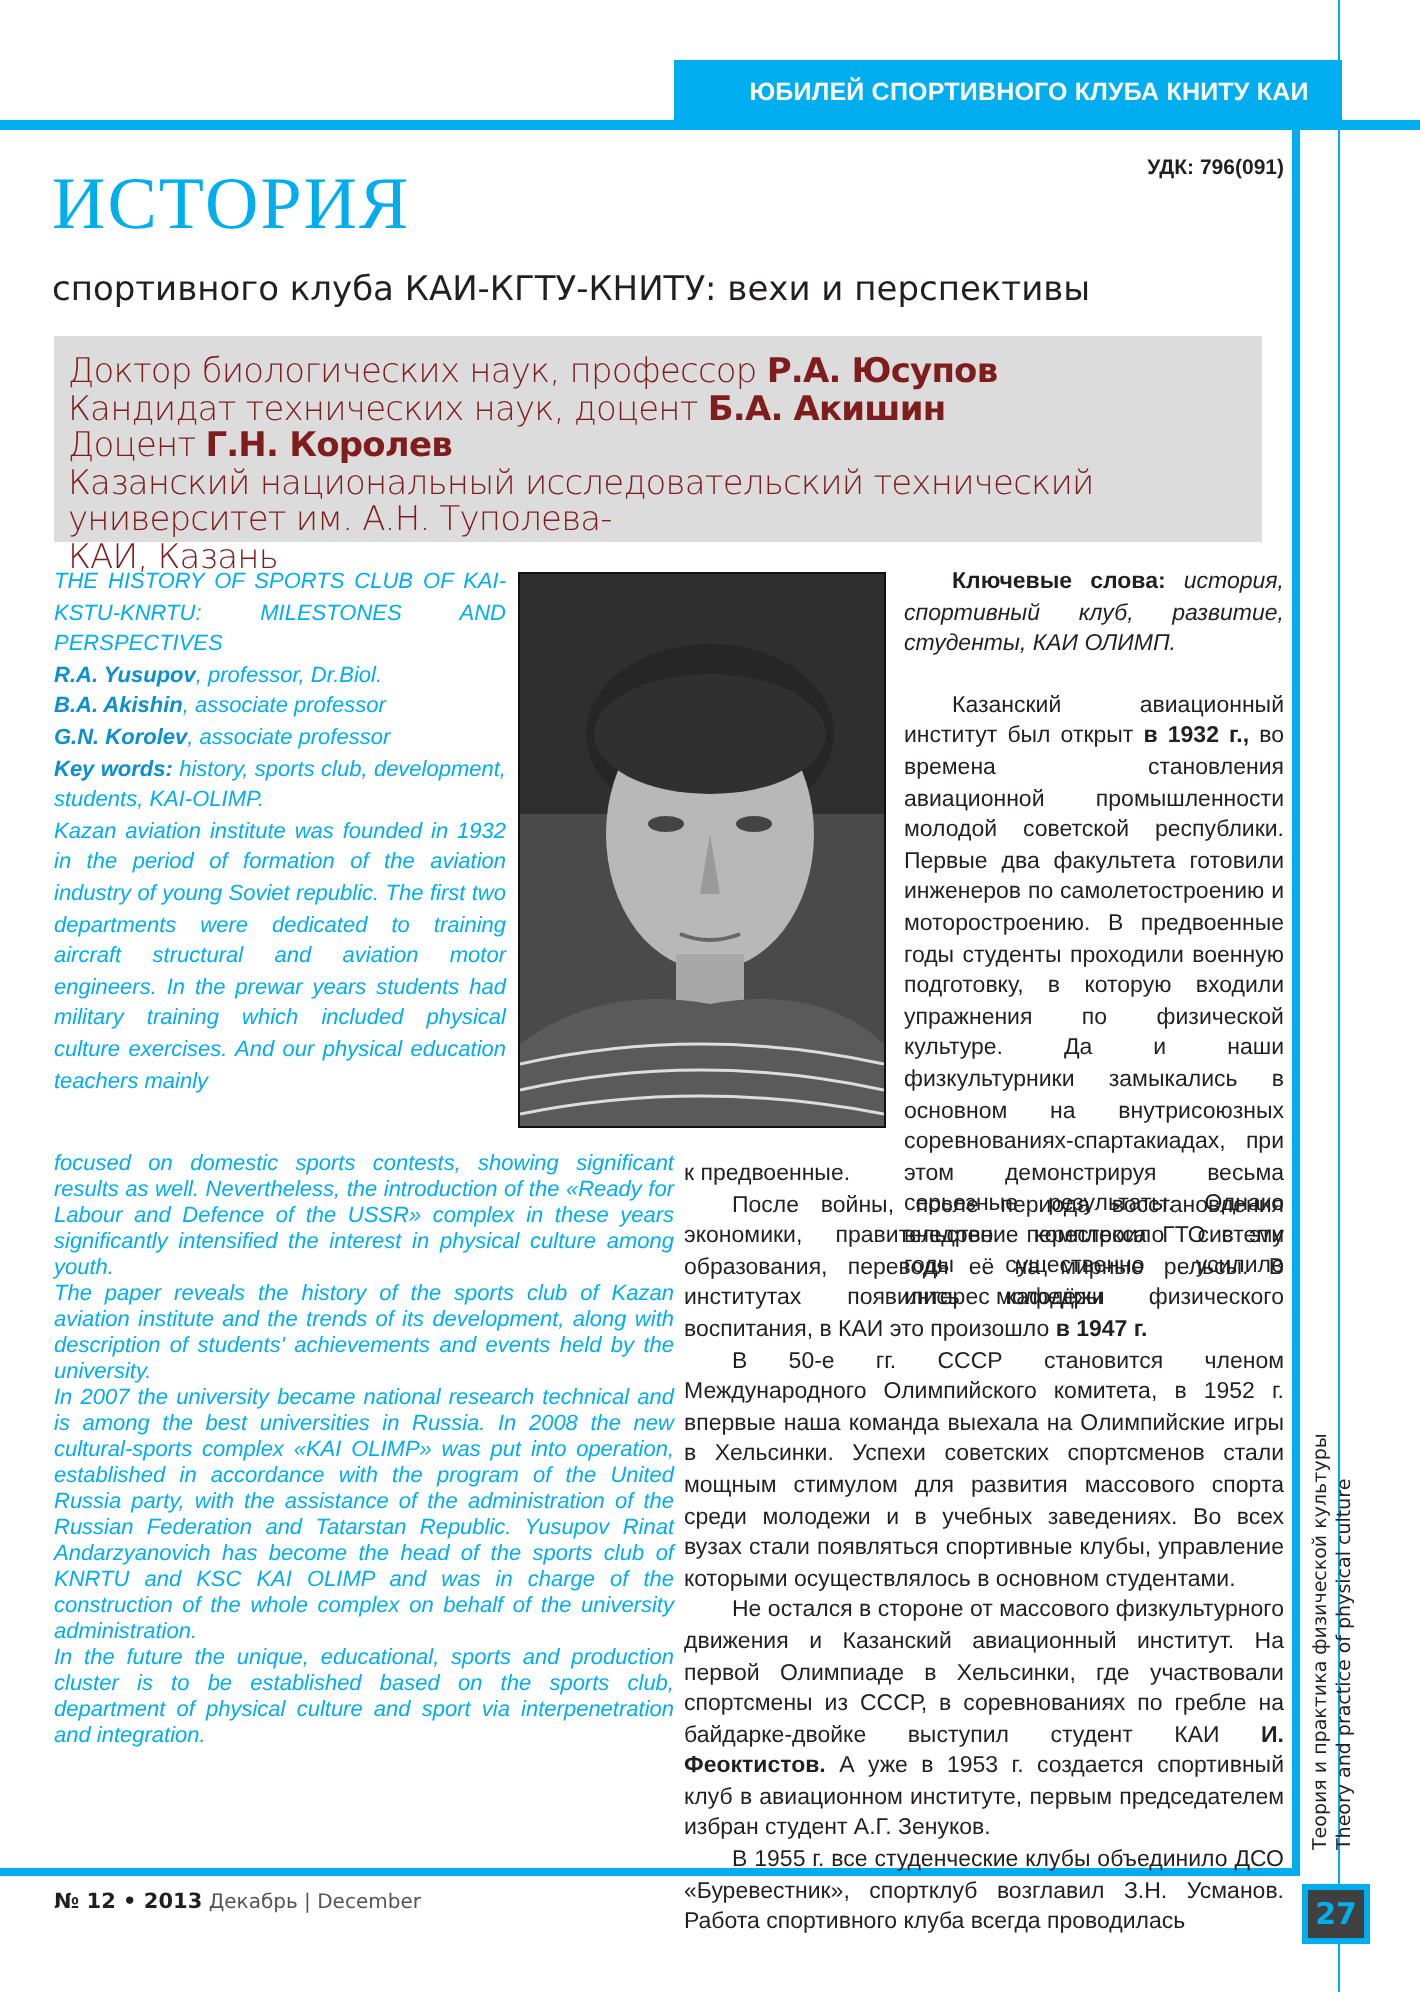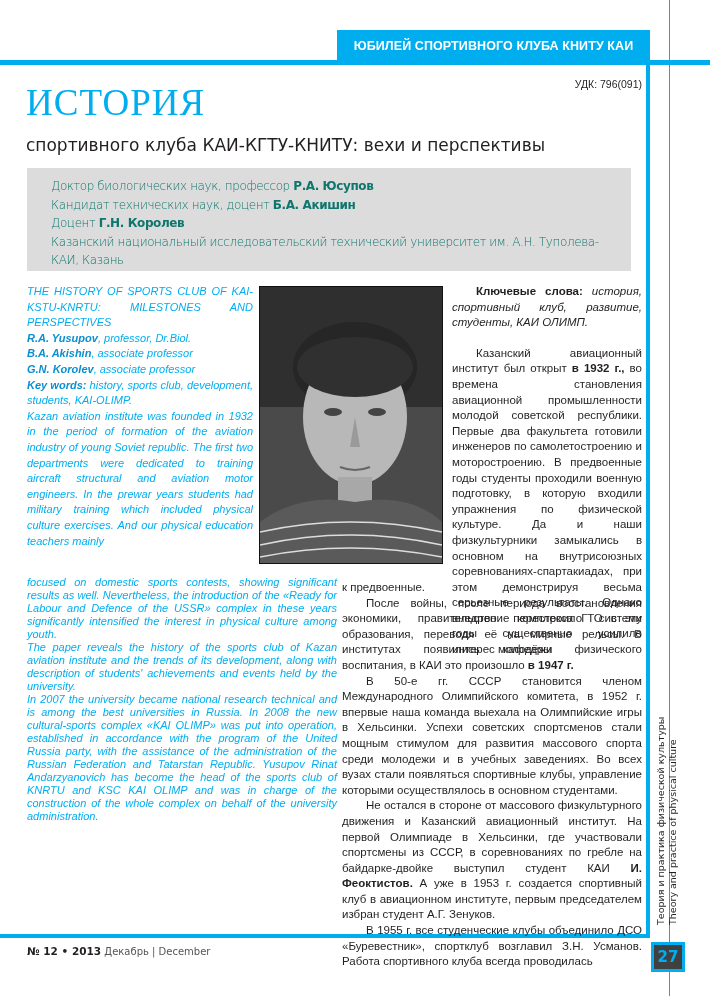--- a/index.html
+++ b/index.html
@@ -2,26 +2,26 @@
 <html><head>
 <meta charset="utf-8">
 <style>
   html, body { margin: 0; padding: 0; }
   body { width: 710px; height: 996px; background: #ffffff; position: relative; overflow: hidden; font-family: "Liberation Sans", sans-serif; color: #231f20; }
   .abs { position: absolute; }
   .rule-top { left: 0; top: 60px; width: 710px; height: 5px; background: #00aeef; }
   .rule-vert { left: 646px; top: 60px; width: 4px; height: 878px; background: #00aeef; }
   .rule-bottom { left: 0; top: 934px; width: 650px; height: 4px; background: #00aeef; }
   .thin-vert { left: 669px; top: 0; width: 1px; height: 996px; background: #00aeef; }
-  .header-tab { left: 337px; top: 30px; width: 313px; height: 32px; background: #00aeef; color: #ffffff; font-size: 12.5px; font-weight: bold; display: flex; align-items: center; justify-content: center; letter-spacing: 0.1px; }
-  .udk { right: 68px; top: 78px; font-size: 10.5px; font-weight: normal; }
+  .header-tab { left: 337px; top: 30px; width: 313px; height: 32px; background: #00aeef; color: #ffffff; font-size: 12.5px; font-weight: bold; display: flex; align-items: center; justify-content: center; letter-spacing: 0.1px; padding-left: 21px; }
+  .udk { right: 68px; top: 78px; font-size: 10.5px; font-weight: bold; }
   .title { left: 26px; top: 84px; font-size: 37px; color: #00aeef; font-family: Liberation Serif, serif; font-weight: normal; letter-spacing: 1px; line-height: 1; }
   .subtitle { left: 26px; top: 135px; font-size: 17px; font-family: "DejaVu Sans", sans-serif; color: #231f20; }
   .authors-box { left: 27px; top: 168px; width: 604px; height: 103px; background: #dcdcdc; padding: 9px 0 0 7px; box-sizing: border-box; }
-  .authors-box .line { color: #0f766e; font-family: "DejaVu Sans", sans-serif; font-size: 12px; line-height: 18.5px; font-weight: 300; letter-spacing: -0.4px; margin-left: 17px; }
+  .authors-box .line { color: #7f1d1d; font-family: "DejaVu Sans", sans-serif; font-size: 17px; line-height: 18.5px; font-weight: 300; letter-spacing: -0.4px; }
   .authors-box b { font-weight: bold; }
   .en-col { left: 27px; top: 284px; width: 226px; color: #00aeef; font-style: italic; font-size: 11px; line-height: 15.6px; text-align: justify; }
   .en-col p, .en-wide p { margin: 0; }
   .en-col b { font-weight: bold; color: #0a8fd0; margin-top: 19px; }
   .en-wide { left: 27px; top: 576px; width: 310px; color: #00aeef; font-style: italic; font-size: 11px; line-height: 13px; text-align: justify; }
   .photo { left: 259px; top: 286px; width: 182px; height: 276px; border: 1px solid #111; background: linear-gradient(180deg, #3a3a3a 0%, #5c5c5c 30%, #8a8a8a 55%, #b5b5b5 75%, #6e6e6e 100%); overflow: hidden; }
   .ru-right { left: 452px; top: 284px; width: 190px; font-size: 11.5px; line-height: 15.6px; text-align: justify; }
   .ru-right p { margin: 0; }
   .ru-wide { left: 342px; top: 580px; width: 300px; font-size: 11.5px; line-height: 15.6px; text-align: justify; }
   .ru-wide p { margin: 0; text-indent: 24px; }
@@ -90,20 +90,21 @@
 <div class="abs ru-right">
   <p class="indent"><span class="kw-label">Ключевые слова:</span><span class="kw-val"> история, спортивный клуб, развитие, студенты, КАИ ОЛИМП.</span></p>
   <p style="height:15px;"></p>
   <p class="indent"><span>Казанский авиационный институт был открыт </span><b>в 1932 г.,</b><span> во времена становления авиационной промышленности молодой советской республики. Первые два факультета готовили инженеров по самолетостроению и моторостроению. В предвоенные годы студенты проходили военную подготовку, в которую входили упражнения по физической культуре. Да и наши физкультурники замыкались в основном на внутрисоюзных соревнованиях-спартакиадах, при этом демонстрируя весьма серьезные результаты. Однако внедрение комплекса ГТО в эти годы существенно усилило интерес молодёжи</span></p>
 </div>
 
 <div class="abs en-wide">
   <p>focused on domestic sports contests, showing significant results as well. Nevertheless, the introduction of the «Ready for Labour and Defence of the USSR» complex in these years significantly intensified the interest in physical culture among youth.</p>
   <p>The paper reveals the history of the sports club of Kazan aviation institute and the trends of its development, along with description of students' achievements and events held by the university.</p>
   <p>In 2007 the university became national research technical and is among the best universities in Russia. In 2008 the new cultural-sports complex «KAI OLIMP» was put into operation, established in accordance with the program of the United Russia party, with the assistance of the administration of the Russian Federation and Tatarstan Republic. Yusupov Rinat Andarzyanovich has become the head of the sports club of KNRTU and KSC KAI OLIMP and was in charge of the construction of the whole complex on behalf of the university administration.</p>
+  <p>In the future the unique, educational, sports and production cluster is to be established based on the sports club, department of physical culture and sport via interpenetration and integration.</p>
 </div>
 
 <div class="abs ru-wide">
   <p class="noindent">к предвоенные.</p>
   <p><span>После войны, после периода восстановления экономики, правительство перестроило систему образования, переводя её на мирные рельсы. В институтах появились кафедры физического воспитания, в КАИ это произошло </span><b>в 1947 г.</b></p>
   <p>В 50-е гг. СССР становится членом Международного Олимпийского комитета, в 1952 г. впервые наша команда выехала на Олимпийские игры в Хельсинки. Успехи советских спортсменов стали мощным стимулом для развития массового спорта среди молодежи и в учебных заведениях. Во всех вузах стали появляться спортивные клубы, управление которыми осуществлялось в основном студентами.</p>
   <p><span>Не остался в стороне от массового физкультурного движения и Казанский авиационный институт. На первой Олимпиаде в Хельсинки, где участвовали спортсмены из СССР, в соревнованиях по гребле на байдарке-двойке выступил студент КАИ </span><b>И. Феоктистов.</b><span> А уже в 1953 г. создается спортивный клуб в авиационном институте, первым председателем избран студент А.Г. Зенуков.</span></p>
   <p>В 1955 г. все студенческие клубы объединило ДСО «Буревестник», спортклуб возглавил З.Н. Усманов. Работа спортивного клуба всегда проводилась</p>
 </div>
 

